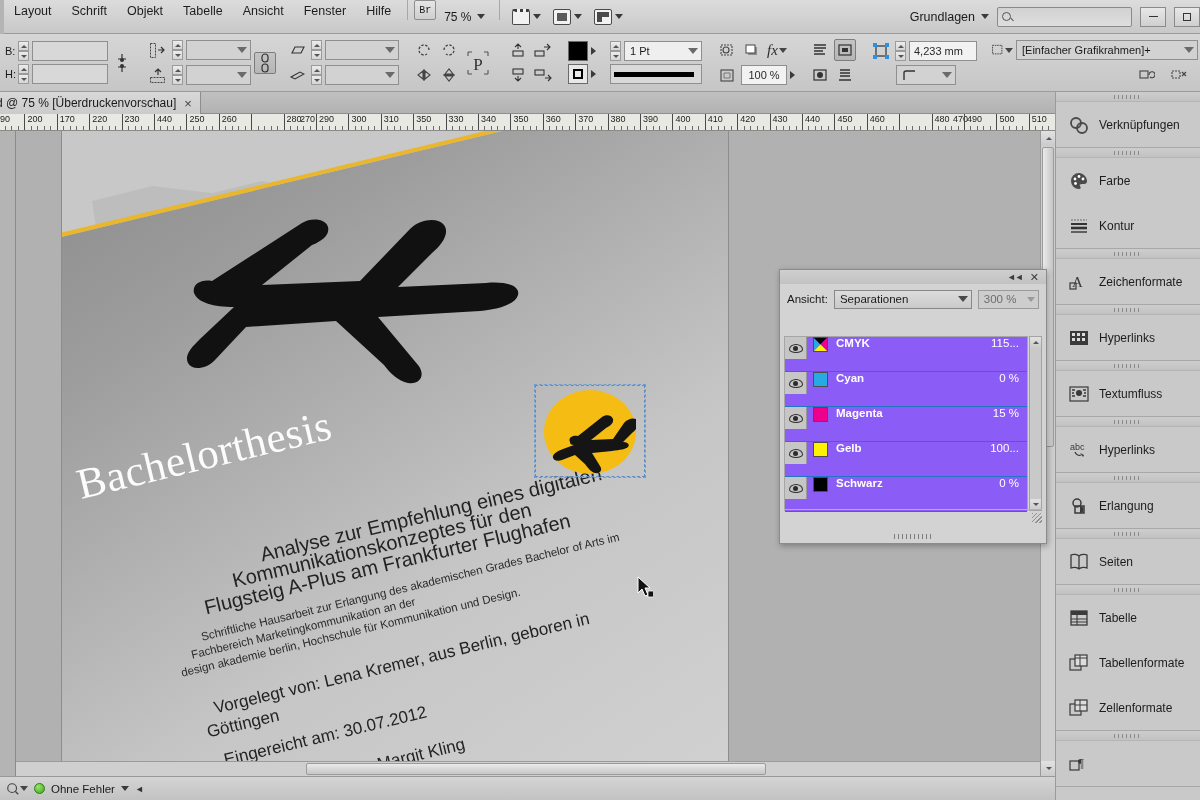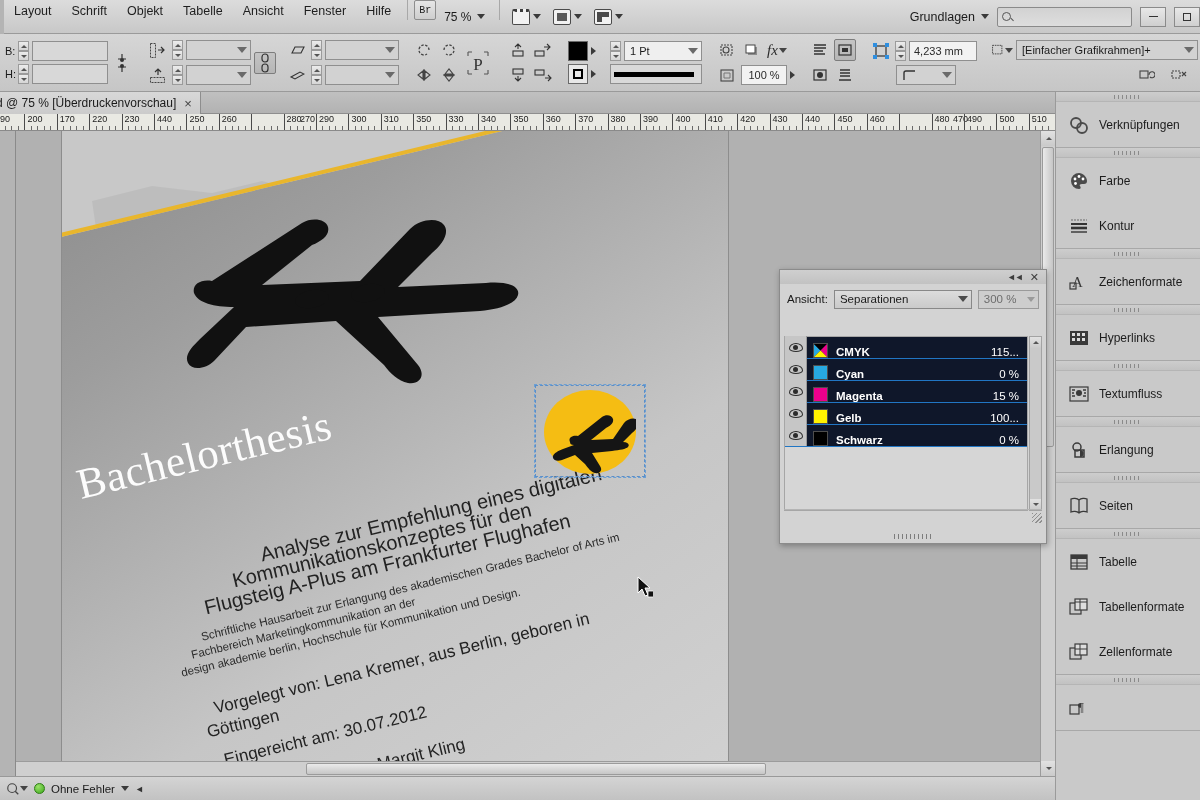--- a/index.html
+++ b/index.html
@@ -178,21 +178,21 @@
   .sp-menu .ml{width:9px;height:1.4px;background:#3a3a3a;display:block;margin:1.3px 0;}
   .sp-opts{ height:30px; display:flex; align-items:center; gap:6px; padding:0 7px; }
   .sp-opts .lab{ font-size:11.5px; }
   .sp-select{ width:140px; height:19px; border:1px solid #888; background:linear-gradient(#dcdcdc,#cacaca);
      display:flex; align-items:center; justify-content:space-between; padding:0 3px 0 5px; font-size:11.5px;}
   .sp-select .cb-arrow{width:0;height:0;border-left:5px solid transparent;border-right:5px solid transparent;border-top:6px solid #4a4a4a;}
   .sp-pct{ width:62px; height:19px; border:1px solid #9a9a9a; background:#cdcdcd;
      display:flex; align-items:center; justify-content:space-between; padding:0 3px 0 5px;
      font-size:11.5px; color:#6d6d6d;}
   .sp-pct .cb-arrow{width:0;height:0;border-left:4px solid transparent;border-right:4px solid transparent;border-top:5px solid #9a9a9a;}
-  .sp-row{ height:22px; display:flex; align-items:flex-end; background:#0f172a; color:#fff;
+  .sp-row{ height:35px; display:flex; align-items:flex-start; background:#8b5cf6; color:#fff;
      border-bottom:1px solid #2176c4; }
   .sp-eye{ width:22px; height:22px; background:#c6c6c6; border-right:1px solid #9a9a9a;
      display:flex; align-items:center; justify-content:center; }
   .eye-glyph{ width:14px; height:9px; border:1.3px solid #2c2c2c; border-radius:50% 50% 50% 50%/ 60% 60% 40% 40%;
      display:flex; align-items:center; justify-content:center;}
   .eye-glyph i{ width:5px;height:5px;border-radius:50%;background:#2c2c2c; display:block;}
   .sp-sw{ width:15px; height:15px; border:1px solid #4d4d4d; margin:0 8px 0 6px; }
   .sp-name{ font-weight:bold; font-size:11.5px; }
   .sp-val{ margin-left:auto; padding-right:8px; font-size:11.5px; }
   .sp-scroll{ position:absolute; right:4px; top:66px; width:13px; height:175px;
@@ -1129,20 +1129,35 @@
           <span>Textumfluss</span>
         </div>
       </div>
       <div class="dock-group">
         <div class="dock-grip">
           <i></i>
         </div>
         <div class="dock-item">
           <span class="dock-ico">
             <svg width="20" height="18" viewBox="0 0 20 18">
+              <text x="1" y="9" font-size="9" font-family="Liberation Sans, sans-serif" fill="#3a3a3a">abc</text>
+              <path d="M6 11c1 3 4 4 6 3" stroke="#3a3a3a" stroke-width="1.2" fill="none"></path>
+              <path d="M11 12l4 2-1 2z" fill="#3a3a3a"></path>
+            </svg>
+          </span>
+          <span>Hyperlinks</span>
+        </div>
+      </div>
+      <div class="dock-group">
+        <div class="dock-grip">
+          <i></i>
+        </div>
+        <div class="dock-item">
+          <span class="dock-ico">
+            <svg width="20" height="18" viewBox="0 0 20 18">
               <circle cx="8" cy="6" r="4" fill="none" stroke="#3a3a3a" stroke-width="1.5"></circle>
               <path d="M6 9h9v7H6z" fill="none" stroke="#3a3a3a" stroke-width="1.5"></path>
               <path d="M11 9a3.5 3.5 0 0 1 0 7z" fill="#3a3a3a"></path>
             </svg>
           </span>
           <span>Erlangung</span>
         </div>
       </div>
       <div class="dock-group">
         <div class="dock-grip">

